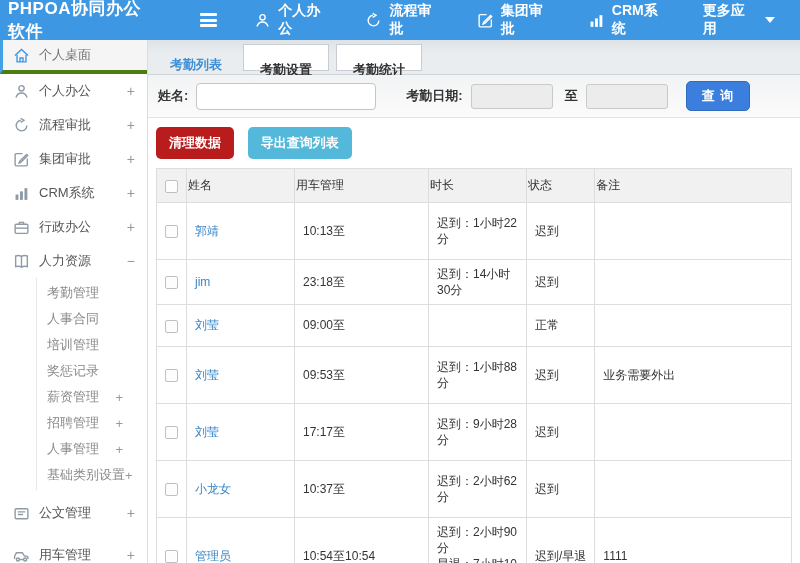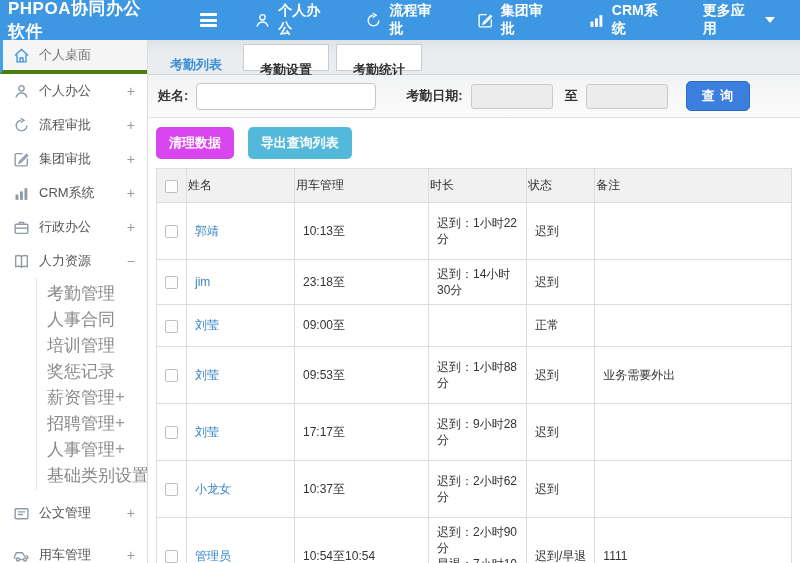--- a/index.html
+++ b/index.html
@@ -21,21 +21,21 @@
   .layout { flex:1; display:flex; min-height:0; }
   .sidebar { width:148px; flex-shrink:0; background:#fff; border-right:1px solid #dcdcdc; overflow:hidden; }
   .side-item { height:34px; display:flex; align-items:center; padding:0 12px 0 10px; border-left:3px solid transparent; color:#555; cursor:pointer; }
   .side-item .icon { width:17px; height:17px; color:#8e9aa5; margin-right:9px; flex-shrink:0; }
   .side-item .icon svg { width:17px; height:17px; display:block; }
   .side-item .lbl { flex:1; font-size:13px; white-space:nowrap; overflow:hidden; }
   .side-item .exp { color:#999; font-size:14px; }
   .side-item.active { background:#f5f5f5; border-left-color:#45a1e6; border-bottom:4px solid #4d7c0f; color:#737373; }
   .side-item.active .icon { color:#3e97e0; }
   .subgroup { margin-left:36px; border-left:1px solid #e6e6e6; padding:2px 0; }
-  .sub-item { height:26px; display:flex; align-items:center; padding:0 24px 0 10px; color:#8a8a8a; font-size:17px; cursor:pointer; }
+  .sub-item { height:26px; display:flex; align-items:center; padding:0 24px 0 10px; color:#8a8a8a; font-size:13px; cursor:pointer; }
   .sub-item .lbl { flex:1; white-space:nowrap; }
   .sub-item .exp { color:#999; }
   .side-item.bottom { margin-top:4px; height:38px; }
 
   
   .main { flex:1; display:flex; flex-direction:column; min-width:0; background:#fff; }
   .tabstrip { height:35px; background:linear-gradient(#dde2e6,#e9edf0 40%); border-bottom:1px solid #d0d5d9; display:flex; align-items:center; padding-left:8px; flex-shrink:0; }
   .tab { font-weight:bold; font-size:13px; cursor:pointer; }
   .tab.active { color:#3e8fd6; background:transparent; padding:7px 14px; height:35px; line-height:35px; }
   .tab.plain { background:#fff; border:1px solid #c9cdd1; color:#333; height:27px; line-height:25px; padding:12px 16px; margin-left:7px; }
@@ -43,21 +43,21 @@
   .filterbar { height:43px; background:linear-gradient(#f2f3f4,#fbfbfb); border-bottom:1px solid #e3e3e3; display:flex; align-items:center; padding:0 10px; flex-shrink:0; }
   .filterbar label, .filterbar .to { font-weight:bold; font-size:13px; color:#333; }
   .name-input { width:180px; height:27px; border:1px solid #c5c5c5; border-radius:4px; margin-left:8px; padding:0 6px; font-size:12px; background:#fff; outline:none; }
   .date-label { margin-left:30px; }
   .date-input { width:82px; height:25px; border:1px solid #c9c9c9; border-radius:3px; background:#ececec; margin-left:8px; padding:0 6px; font-size:12px; outline:none; }
   .to { margin-left:12px; }
   .btn { border:none; border-radius:5px; color:#fff; font-weight:bold; font-size:13px; cursor:pointer; font-family:inherit;text-align:right; }
   .btn.primary { background:#3b7edd; border:1px solid #2f6cc0; padding:5px 15px; margin-left:18px; letter-spacing:1px; }
   .content { flex:1; padding:9px 8px; overflow:hidden; }
   .actionbar { margin-bottom:9px; }
-  .btn.danger { background:#d946ef; padding:7px 13px; margin-right:10px; }
+  .btn.danger { background:#b91c1c; padding:7px 13px; margin-right:10px; }
   .btn.export { background:#54b8da; padding:7px 13px; }
 
   
   table.grid { width:100%; border-collapse:collapse; font-size:12px; }
   .grid th, .grid td { border:1px solid #ddd; text-align:left; vertical-align:middle; }
   .grid th { background:#f1f1f1; font-weight:normal; color:#333; padding:8px 1px; }
   .grid td { padding:12px 8px; color:#333; }
   tr.tall td { padding-top:6px; padding-bottom:6px; }
   .col-cb { width:30px; text-align:center; }
   th.col-cb, td.col-cb { text-align:center; padding-left:4px; padding-right:4px; }

